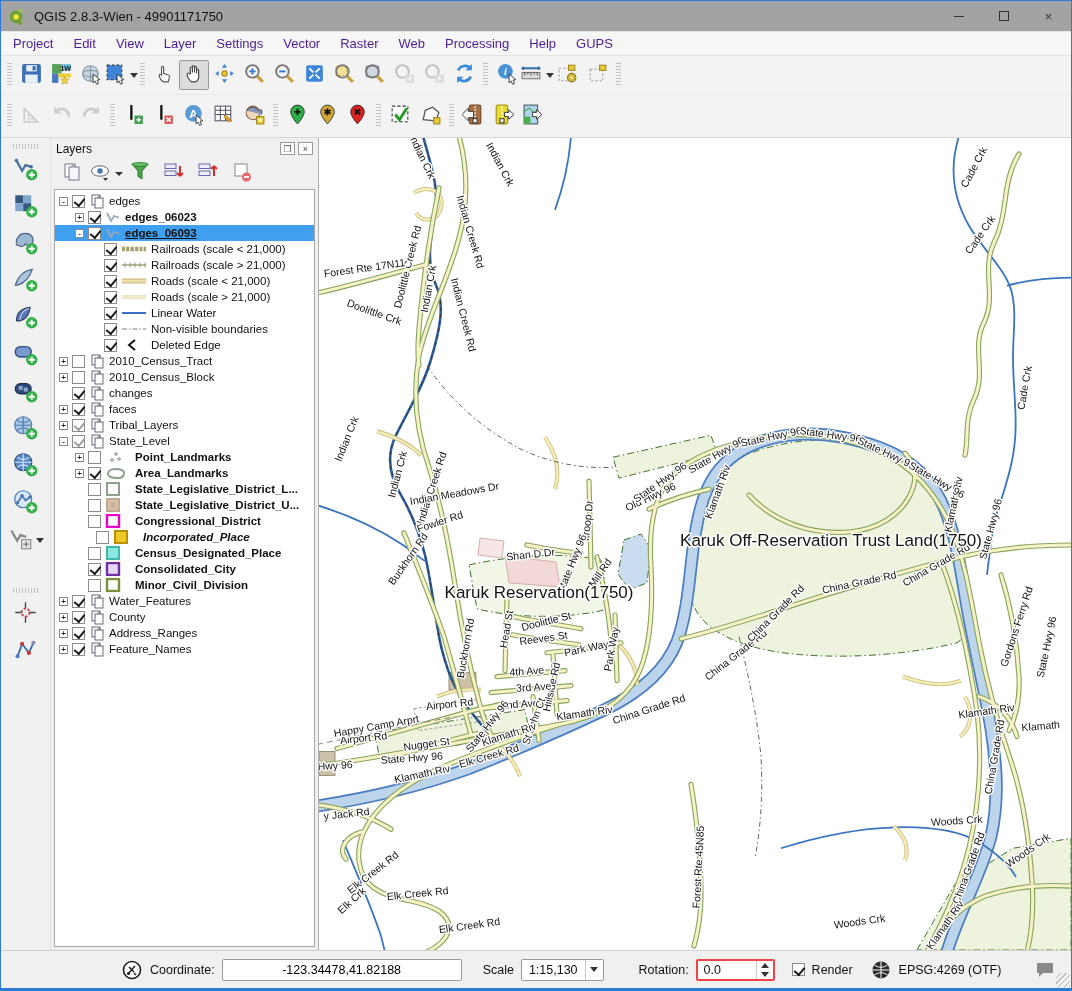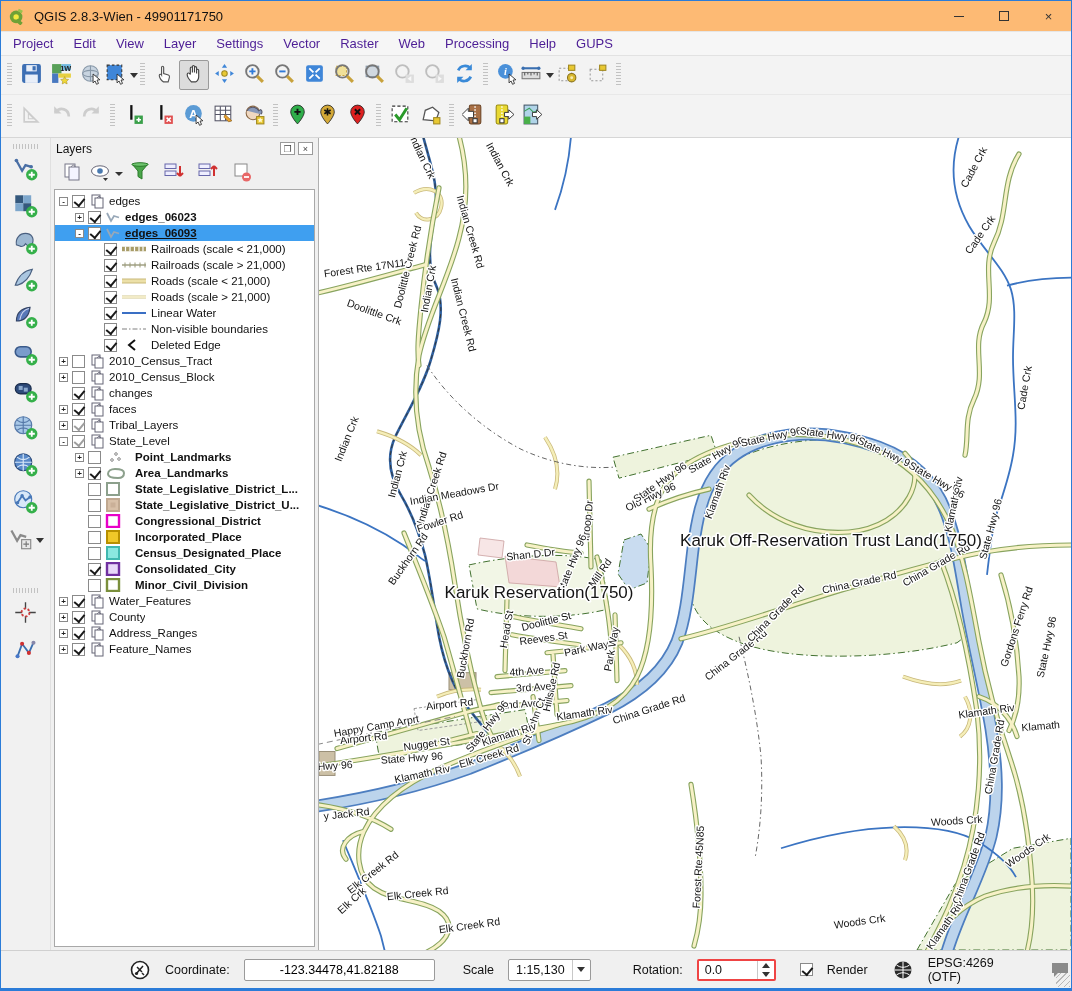--- a/index.html
+++ b/index.html
@@ -1,20 +1,20 @@
 <!DOCTYPE html>
 <html><head>
 <meta charset="utf-8">
 <style>
   html,body{margin:0;padding:0;background:#444;}
   *{box-sizing:border-box;}
   .window{width:1072px;height:991px;border:1px solid #2b7cd8;border-bottom:3px solid #2b7cd8;
     display:flex;flex-direction:column;background:#f0f0f0;font-family:"Liberation Sans",sans-serif;overflow:hidden;}
   
-  .titlebar{height:44px;flex:0 0 30px;display:flex;align-items:center;background:#fdba74;border-bottom:1px solid #e6e6e6;}
+  .titlebar{height:44px;flex:0 0 30px;display:flex;align-items:center;background:#a3a3a3;border-bottom:1px solid #e6e6e6;}
   .app-ico{width:18px;height:18px;margin:0 8px 0 7px;}
   .title-text{font-size:13px;color:#111;flex:1;}
   .winbtn{width:45px;height:30px;display:flex;align-items:center;justify-content:center;color:#333;font-size:13px;}
   .min-glyph{width:10px;height:1px;background:#333;display:inline-block;}
   .max-glyph{width:10px;height:10px;border:1px solid #333;display:inline-block;}
   
   .menubar{height:24px;flex:0 0 24px;display:flex;align-items:center;background:#f6f6f6;font-size:13px;border-bottom:1px solid #e2e2e2;padding-left:2px;}
   .menu-item{padding:3px 10px;color:#4c1d95;text-align:center;}
   
   .toolbar{display:flex;align-items:center;background:#f3f3f3;padding:2px 2px;}
@@ -57,21 +57,21 @@
   .sym svg{width:26px;height:14px;}
   .gico{flex:0 0 16px;width:16px;height:16px;}
   .gico svg{width:16px;height:16px;}
   
   .map{flex:1;position:relative;background:#fff;min-width:0;}
   .map svg{position:absolute;inset:0;width:100%;height:100%;}
   text.mlbl{font-family:"Liberation Sans",sans-serif;font-size:10.5px;fill:#141414;
     paint-order:stroke;stroke:#ffffff;stroke-width:2.8px;stroke-linejoin:round;text-anchor:middle;}
   text.mlbl.big{font-size:17px;stroke-width:3.2px;}
   
-  .statusbar{height:38px;flex:0 0 38px;display:flex;align-items:center;gap:14px;font-size:12.5px;background:#f0f0f0;border-top:1px solid #d0d0d0;color:#111;position:relative;padding-left:8px;}
+  .statusbar{height:38px;flex:0 0 38px;display:flex;align-items:center;gap:7px;font-size:12.5px;background:#f0f0f0;border-top:1px solid #d0d0d0;color:#111;position:relative;}
   .sb-ico{width:22px;height:22px;}
   .sb-ico svg{width:22px;height:22px;}
   .coord-input{width:240px;height:22px;border:1px solid #9a9a9a;border-radius:2px;background:#fff;text-align:center;font-size:12.5px;font-family:"Liberation Sans",sans-serif;}
   .combo{display:flex;height:22px;border:1px solid #9a9a9a;border-radius:2px;background:#fff;align-items:center;}
   .combo .val{padding:0 7px;min-width:62px;font-size:12.5px;}
   .combo .arr{width:18px;height:100%;display:flex;align-items:center;justify-content:center;border-left:1px solid #c8c8c8;}
   .spin{display:flex;height:22px;border:2px solid #ef4444;border-radius:2px;background:#fff;}
   .spin .val{width:58px;padding:2px 6px;font-size:12.5px;}
   .spin .btns{display:flex;flex-direction:column;border-left:1px solid #c8c8c8;}
   .spin .sb{flex:1;width:16px;display:flex;align-items:center;justify-content:center;}
@@ -724,21 +724,21 @@
             <span class="lbl b">State_Legislative_District_U...</span>
           </div>
           <div class="trow" style="padding-left: 20px;">
             <span class="exp none"></span>
             <span class="chk "></span>
             <span class="sym"><svg viewBox="0 0 26 14">
                 <rect x="2" y="1" width="12" height="12" fill="#fff" stroke="#e800c8" stroke-width="2.4"></rect>
               </svg></span>
             <span class="lbl b">Congressional_District</span>
           </div>
-          <div class="trow" style="padding-left: 20px;">
+          <div class="trow" style="padding-left: 28px; font-style: italic;">
             <span class="exp none"></span>
             <span class="chk "></span>
             <span class="sym"><svg viewBox="0 0 26 14">
                 <rect x="2" y="1" width="12" height="12" fill="#f0c828" stroke="#b89000" stroke-width="2"></rect>
               </svg></span>
             <span class="lbl b">Incorporated_Place</span>
           </div>
           <div class="trow" style="padding-left: 20px;">
             <span class="exp none"></span>
             <span class="chk "></span>

